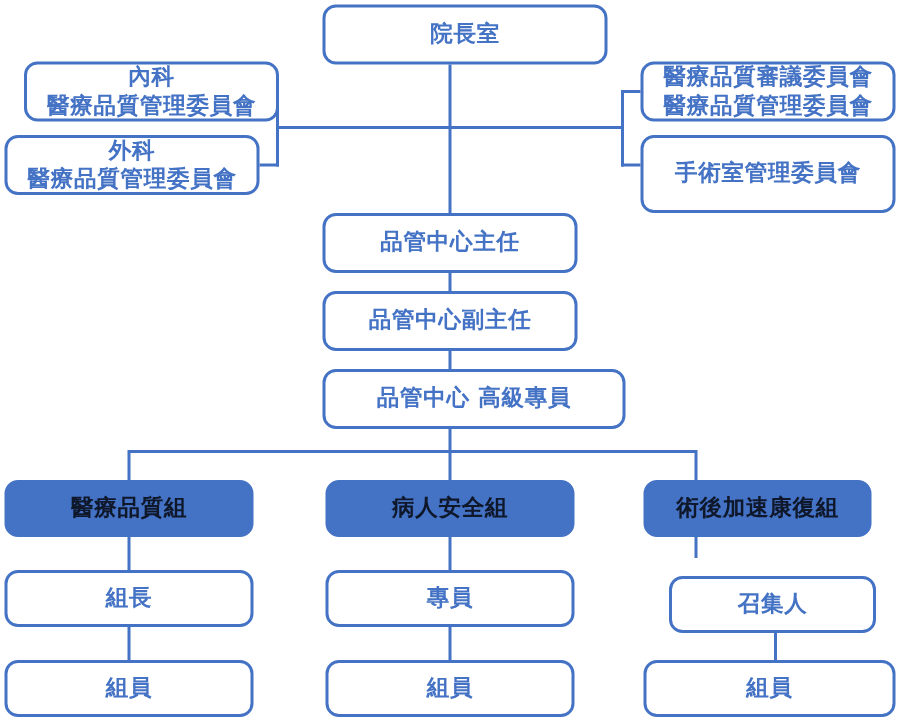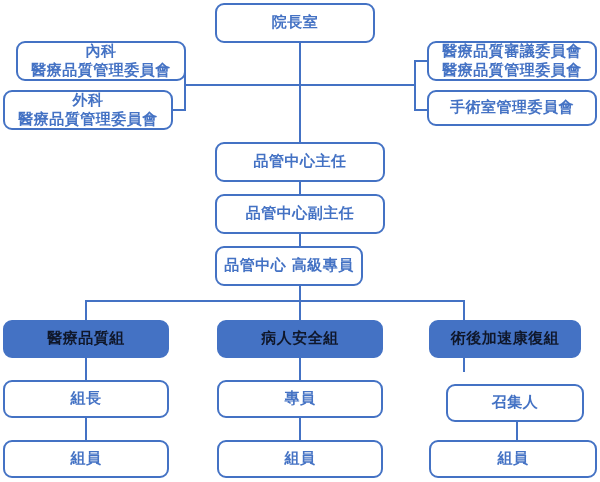--- a/index.html
+++ b/index.html
@@ -49,21 +49,21 @@
     z-index: 1;
   }
   .conn.v { width: 2px; }
   .conn.h { height: 2px; }
 </style>
 </head>
 <body>
 
 <div id="chart">
 
-  <div class="box" style="left:215px; top:3px; width:160px; height:40px;">
+  <div class="box" style="left:215px; top:3px; width:190px; height:40px;">
     <span>院長室</span>
   </div>
 
   <div class="conn v" style="left:299px; top:43px; height:104px;"></div>
 
   <div class="box" style="left:16px; top:41px; width:170px; height:40px;">
     <span>內科</span>
     <span class="line2">醫療品質管理委員會</span>
   </div>
 
@@ -75,42 +75,42 @@
   <div class="conn h" style="left:173px; top:60px; width:13px;"></div>
   <div class="conn h" style="left:173px; top:109px; width:13px;"></div>
   <div class="conn v" style="left:184px; top:60px; height:51px;"></div>
   <div class="conn h" style="left:184px; top:84px; width:116px;"></div>
 
   <div class="box" style="left:427px; top:41px; width:170px; height:40px;">
     <span>醫療品質審議委員會</span>
     <span class="line2">醫療品質管理委員會</span>
   </div>
 
-  <div class="box" style="left:427px; top:90px; width:170px; height:36px;">
+  <div class="box" style="left:427px; top:90px; width:170px; height:52px;">
     <span>手術室管理委員會</span>
   </div>
 
   <div class="conn h" style="left:414px; top:60px; width:13px;"></div>
   <div class="conn h" style="left:414px; top:109px; width:13px;"></div>
   <div class="conn v" style="left:414px; top:60px; height:51px;"></div>
   <div class="conn h" style="left:300px; top:84px; width:116px;"></div>
 
   <div class="box" style="left:215px; top:142px; width:170px; height:40px;">
     <span>品管中心主任</span>
   </div>
 
   <div class="conn v" style="left:299px; top:182px; height:12px;"></div>
 
   <div class="box" style="left:215px; top:194px; width:170px; height:40px;">
     <span>品管中心副主任</span>
   </div>
 
   <div class="conn v" style="left:299px; top:234px; height:12px;"></div>
 
-  <div class="box" style="left:215px; top:246px; width:148px; height:40px;">
+  <div class="box" style="left:215px; top:246px; width:202px; height:40px;">
     <span>品管中心 高級專員</span>
   </div>
 
   <div class="conn v" style="left:299px; top:286px; height:15px;"></div>
   <div class="conn h" style="left:86px; top:300px; width:378px;"></div>
 
   <div class="conn v" style="left:85px; top:300px; height:20px;"></div>
 
   <div class="box filled" style="left:3px; top:320px; width:166px; height:38px;">
     <span>醫療品質組</span>

